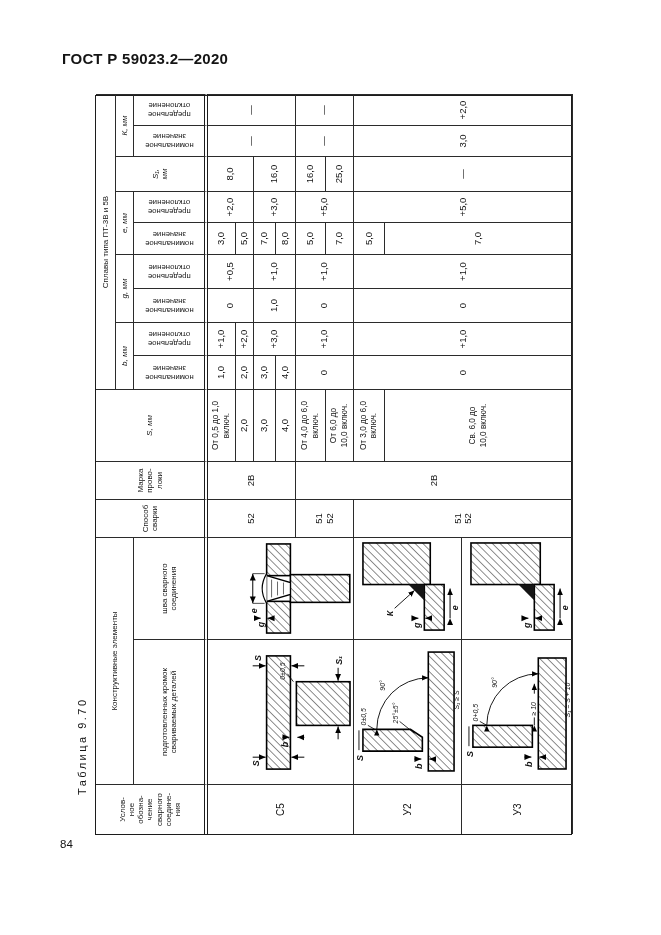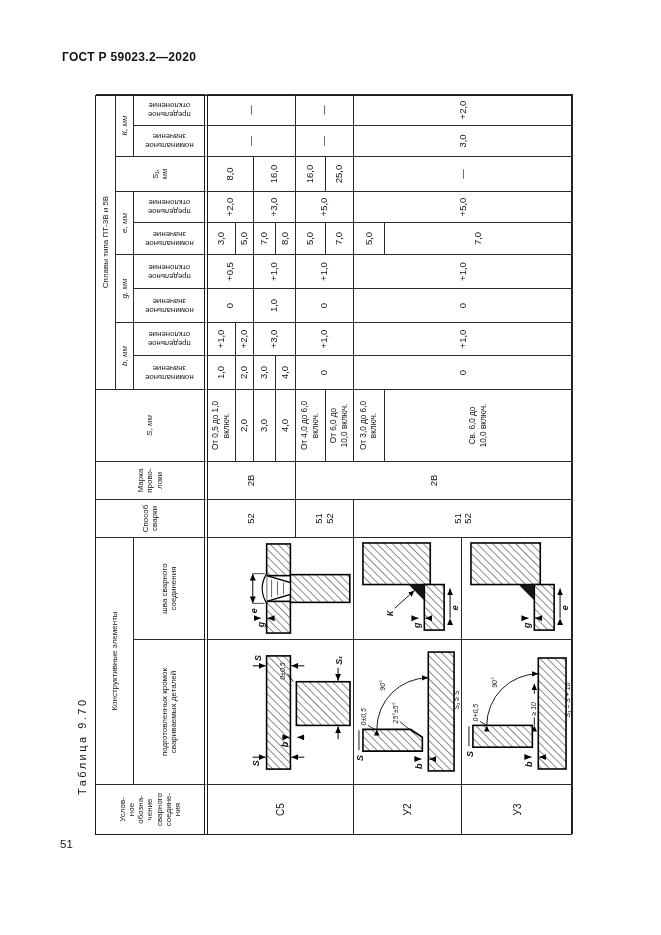--- a/index.html
+++ b/index.html
@@ -1,18 +1,18 @@
 <!DOCTYPE html>
 <html><head>
 <meta charset="utf-8">
 <style>
   html,body{margin:0;padding:0;background:#888;}
   .page{position:relative;width:661px;height:935px;background:#ffffff;overflow:hidden;
         font-family:"Liberation Sans",sans-serif;color:#141414;}
-  .doc-header{position:absolute;left:62px;top:50px;font-size:12px;font-weight:bold;letter-spacing:.3px;}
+  .doc-header{position:absolute;left:62px;top:50px;font-size:15px;font-weight:bold;letter-spacing:.3px;}
   .page-number{position:absolute;left:60px;top:838px;font-size:11.5px;}
 
   
   .rot-wrap{position:absolute;left:95px;top:95px;width:477px;height:740px;}
   .landscape{position:relative;width:740px;height:477px;
              transform:translate(-131.5px,131.5px) rotate(-90deg);}
   .caption{position:absolute;top:-19px;left:40px;font-size:11px;}
   .caption .cw{letter-spacing:2.5px;}
 
   .grid{position:absolute;left:0;top:0;width:740px;height:477px;box-sizing:border-box;
@@ -33,21 +33,21 @@
   .dg svg{display:block;width:100%;height:100%;}
   svg text{font-family:"Liberation Sans",sans-serif;fill:#111;}
   .dim{font-size:9px;font-style:italic;font-weight:bold;}
   .note{font-size:7px;font-style:italic;}
 </style>
 </head>
 <body>
 
 <div class="page">
   <div class="doc-header">ГОСТ Р 59023.2—2020</div>
-  <div class="page-number">51</div>
+  <div class="page-number">84</div>
 
   <div class="rot-wrap">
     <div class="landscape">
       <div class="caption"><span class="cw">Таблица 9.70</span></div>
 
       <div class="grid">
 
         <div class="cell hd dbl" style="grid-area:1/1/4/2">Услов-
 ное
 обозна-

